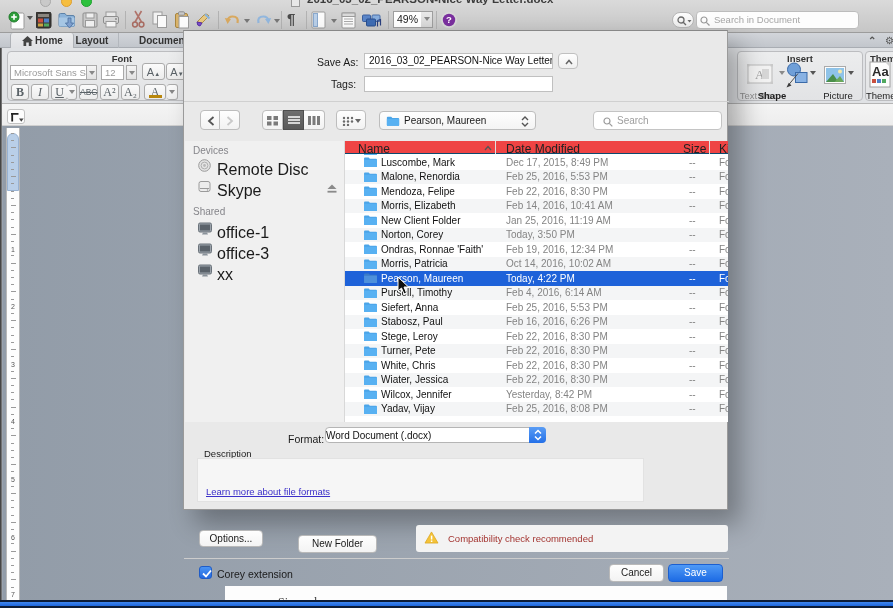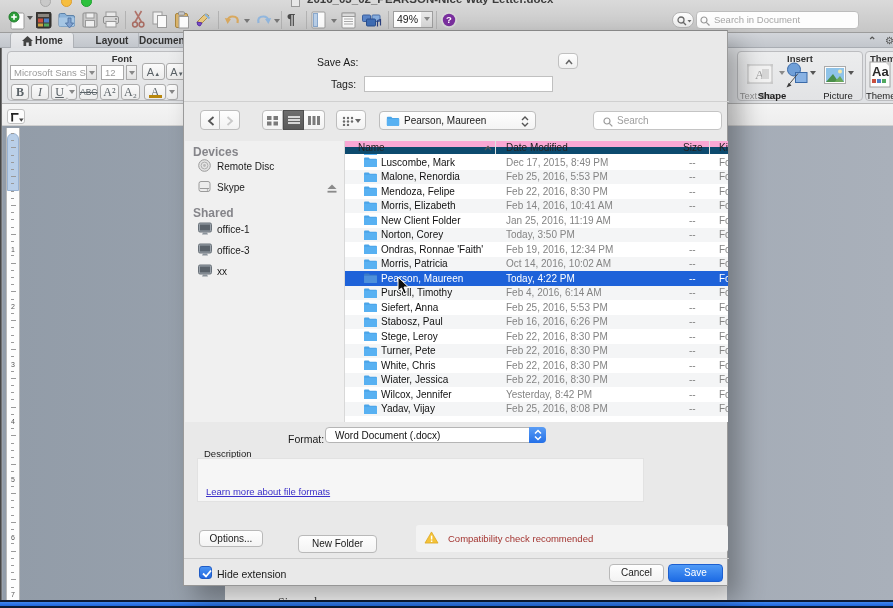--- a/index.html
+++ b/index.html
@@ -13,21 +13,21 @@
 #tl2{left:61px;background:#f6be40;border:1px solid #dd9e2f}
 #tl3{left:81px;background:#2dc13e;border:1px solid #1ca12c}
 .sep{top:11px;width:1px;height:18px;background:#b2b2b2}
 #searchwrap{left:672px;top:12px;width:186px;height:17px}
 #qbtn{left:0;top:0;width:22px;height:16px;background:linear-gradient(#fdfdfd,#ededed);border:1px solid #b6b6b6;border-radius:8px}
 #sfield{left:24px;top:-1px;width:163px;height:18px;background:#fdfdfd;border:1px solid #bcbcbc;border-radius:4px;color:#a6a6a6;font-size:9.5px;line-height:16px;padding-left:17px}
 
 #tabrow{left:0;top:33px;width:893px;height:15px;background:linear-gradient(#d2d5da,#c2c6cc);border-bottom:1px solid #a9adb3}
 .tab{top:33px;height:15px;font-size:10px;font-weight:bold;color:#333;text-align:center;line-height:15px}
 #tab-home{left:10px;width:64px;background:linear-gradient(#ebecee,#e0e1e4);border-left:1px solid #aeb1b6;border-right:1px solid #aeb1b6;border-radius:3px 3px 0 0}
-#tab-layout{left:86px;width:53px;border-right:1px solid #b3b7bd}
+#tab-layout{left:66px;width:53px;border-right:1px solid #b3b7bd}
 #tab-doc{left:127px;width:90px;border-right:1px solid #b3b7bd}
 #ribcollapse{left:868px;top:35px;color:#555;font-size:10px;font-weight:bold}
 #ribgear{left:885px;top:35px;color:#555;font-size:10px}
 
 #ribbon{left:0;top:48px;width:893px;height:56px;background:#e0e2e5;border-bottom:1px solid #b5b5b5}
 .rgroup{top:51px;height:50px;background:linear-gradient(#ecedee,#e2e3e5);border:1px solid #bcbdc0;border-radius:4px}
 #g-font{left:7px;width:230px}
 #g-insert{left:737px;width:126px}
 #g-theme{left:865px;width:60px}
 .rglabel{top:1px;width:100%;text-align:center;font-size:9.5px;font-weight:bold;color:#333}
@@ -42,21 +42,21 @@
 .rtick{position:absolute;left:4px;height:1px;background:#9a9a9a}
 .rnum{position:absolute;left:0;width:12px;text-align:center;font-size:7px;color:#555}
 #winedge{left:0;top:48px;width:2px;height:560px;background:linear-gradient(90deg,#2e2e2e,#8a8a8a)}
 
 #docarea{left:3px;top:126px;width:890px;height:482px;background:linear-gradient(90deg,#929ca8,#a9b0ba)}
 #page{left:225px;top:586px;width:502px;height:22px;background:#fdfdfd}
 #sincerely{left:278px;top:595px;font-family:"Liberation Serif",serif;font-size:12px;color:#3a3a3a}
 #bluebar{left:0;top:600px;width:893px;height:8px;background:#0c1c38}
 #bluebarin{left:0;top:602px;width:893px;height:4px;background:linear-gradient(#3f86ef,#1d66dd)}
 
-#dlg{left:183px;top:30px;width:545px;height:556px;background:#e9e9e9;border-left:1px solid #9a9a9a;border-right:1px solid #9a9a9a;border-top:1px solid #888;box-shadow:12px 14px 24px rgba(0,0,0,.3);border-bottom:1px solid #969696}
+#dlg{left:183px;top:30px;width:545px;height:480px;background:#e9e9e9;border-left:1px solid #9a9a9a;border-right:1px solid #9a9a9a;border-top:1px solid #888;box-shadow:12px 14px 24px rgba(0,0,0,.3);border-bottom:1px solid #969696}
 .lbl{font-size:10.5px;color:#1a1a1a}
 .field{background:#fff;border:1px solid #c0c0c0}
 #saveas-lbl{left:133px;top:25px}
 #saveas-field{left:180px;top:22px;width:189px;height:16px;font-size:10px;color:#111;line-height:14px;padding-left:4px;white-space:nowrap;overflow:hidden}
 #expander{left:374px;top:22px;width:20px;height:16px;background:linear-gradient(#fefefe,#f0f0f0);border:1px solid #c0c0c0;border-radius:4px}
 #tags-lbl{left:147px;top:47px}
 #tags-field{left:180px;top:45px;width:189px;height:16px}
 #dlg-sep1{left:0;top:70px;width:545px;height:1px;background:#d0d0d0}
 
 .tbtn{background:linear-gradient(#fefefe,#f2f2f2);border:1px solid #bdbdbd}
@@ -64,24 +64,24 @@
 #nav-fwd{left:36px;top:79px;width:20px;height:20px;border-radius:0 4px 4px 0;border-left:none}
 #vw-grid{left:78px;top:79px;width:21px;height:20px;border-radius:4px 0 0 4px}
 #vw-list{left:99px;top:79px;width:21px;height:20px;background:linear-gradient(#6e6e6e,#5a5a5a);border:1px solid #4e4e4e}
 #vw-col{left:120px;top:79px;width:21px;height:20px;border-radius:0 4px 4px 0;border-left:none}
 #act-btn{left:152px;top:79px;width:30px;height:20px;border-radius:4px}
 #fol-dd{left:195px;top:80px;width:157px;height:19px;background:linear-gradient(#fefefe,#f4f4f4);border:1px solid #bdbdbd;border-radius:4px;font-size:10px;color:#1a1a1a;line-height:17px}
 #fol-dd .fic2{position:absolute;left:6px;top:3px;width:14px;height:12px}
 #srch{left:409px;top:80px;width:129px;height:19px;background:#fff;border:1px solid #c4c4c4;border-radius:4px;color:#9e9e9e;font-size:10px;line-height:17px}
 
 #sidebar{left:1px;top:110px;width:160px;height:281px;background:#f0f0f0;border-right:1px solid #d8d8d8}
-.sblbl{font-size:12px;color:#85858a;font-weight:bold}
-.sbitem{font-size:10px;color:#1a1a1a}
+.sblbl{font-size:10px;color:#85858a;font-weight:normal}
+.sbitem{font-size:16px;color:#1a1a1a}
 #list{left:161px;top:110px;width:383px;height:281px;background:#fff;overflow:hidden}
-#lhead{left:0;top:0;width:383px;height:13px;background:#f9a8d4;border-bottom:7px solid #0c4a6e;font-size:10px;color:#222}
+#lhead{left:0;top:0;width:383px;height:13px;background:#ef4444;border-bottom:1px solid #0c4a6e;font-size:12px;color:#222}
 .lrow{position:absolute;left:0;width:383px;height:14.5px;font-size:10px;color:#111}
 .lrow.alt{background:#f4f5f6}
 .lrow.sel{background:#1e62d9;color:#fff}
 .lrow .fic{position:absolute;left:18px;top:1px;width:15px;height:12px}
 .lrow .nm{position:absolute;left:36px;top:1.5px;white-space:nowrap}
 .lrow .dt{position:absolute;left:161px;top:1.5px;color:#848484;white-space:nowrap}
 .lrow.sel .dt{color:#fff}
 .lrow .sz{position:absolute;left:344px;top:1.5px;color:#848484}
 .lrow.sel .sz{color:#fff}
 .lrow .kd{position:absolute;left:374px;top:1.5px;color:#848484}
@@ -380,20 +380,21 @@
 <div class="rtick" style="top:437.0px;width:3px"></div>
 <div class="rtick" style="top:444.2px;width:3px"></div>
 <div class="rtick" style="top:451.4px;width:5px"></div>
 <div class="rtick" style="top:458.6px;width:3px"></div>
 <div class="rtick" style="top:473.0px;width:3px"></div>
 </div>
 <div class="abs" id="bluebar"></div>
 <div class="abs" id="bluebarin"></div>
 <div class="abs" id="dlg">
  <div class="abs lbl" id="saveas-lbl">Save As:</div>
+ <div class="abs field" id="saveas-field">2016_03_02_PEARSON-Nice Way Letter</div>
  <div class="abs" id="expander">
       <svg style="position:absolute;left:6px;top:5px" width="8" height="6">
         <path d="M1 5 L4 1.5 L7 5" stroke="#666" stroke-width="1.5" fill="none"></path>
       </svg>
     </div>
  <div class="abs lbl" id="tags-lbl">Tags:</div>
  <div class="abs field" id="tags-field"></div>
  <div class="abs" id="dlg-sep1"></div>
 
  <div class="abs tbtn" id="nav-back">
@@ -687,21 +688,21 @@
         </svg>
         <span style="position:absolute;left:161px;top:1px">Date Modified</span>
         <span style="position:absolute;left:338px;top:1px">Size</span>
         <span style="position:absolute;left:374px;top:1px">Kind</span>
         <div style="position:absolute;left:150px;top:0;width:1px;height:13px;background:#e0e0e0"></div>
         <div style="position:absolute;left:364px;top:0;width:1px;height:13px;background:#e0e0e0"></div>
       </div>
  </div>
 
  <div class="abs lbl" id="fmt-lbl">Format:</div>
- <div class="abs" id="fmt-dd"><span style="padding-left:9px">Word Document (.docx)</span><div id="fmt-step">
+ <div class="abs" id="fmt-dd"><span style="">Word Document (.docx)</span><div id="fmt-step">
         <svg style="position:absolute;left:4.5px;top:2px" width="8" height="12">
           <path d="M1 4.5 L4 1.5 L7 4.5" stroke="#fff" stroke-width="1.5" fill="none"></path>
           <path d="M1 7.5 L4 10.5 L7 7.5" stroke="#fff" stroke-width="1.5" fill="none"></path>
         </svg>
       </div></div>
  <div class="abs" id="desc-lbl">Description</div>
  <div class="abs" id="desc-box"></div>
  <div class="abs" id="desc-link">Learn more about file formats</div>
  <div class="abs" id="warnband"></div>
  <div class="abs wbtn" id="btn-opt">Options...</div>
@@ -710,21 +711,21 @@
       <rect x="7.3" y="5" width="1.6" height="4.2" fill="#fff"></rect>
       <rect x="7.3" y="10.2" width="1.6" height="1.6" fill="#fff"></rect>
     </svg>
  <div class="abs" id="warntxt">Compatibility check recommended</div>
  <div class="abs" id="dlg-sep2"></div>
  <div class="abs" id="cb">
       <svg style="position:absolute;left:1.5px;top:2px" width="10" height="9">
         <path d="M1 4.5 L4 7.5 L9 1.5" stroke="#fff" stroke-width="1.8" fill="none"></path>
       </svg>
     </div>
- <div class="abs lbl" id="cb-lbl">Hide extension</div>
+ <div class="abs lbl" id="cb-lbl">Corey extension</div>
  <div class="abs wbtn" id="btn-newf">New Folder</div>
  <div class="abs wbtn" id="btn-cancel">Cancel</div>
  <div class="abs" id="btn-save">Save</div>
 </div>
 
 <svg class="abs" style="left:397px;top:276px;z-index:50" width="14" height="20">
     <path d="M1 1 L1 15 L4.5 12 L7 18 L9.5 17 L7 11 L11.5 11 Z" fill="#111" stroke="#fff" stroke-width="1"></path>
   </svg>
 
 </body></html>

